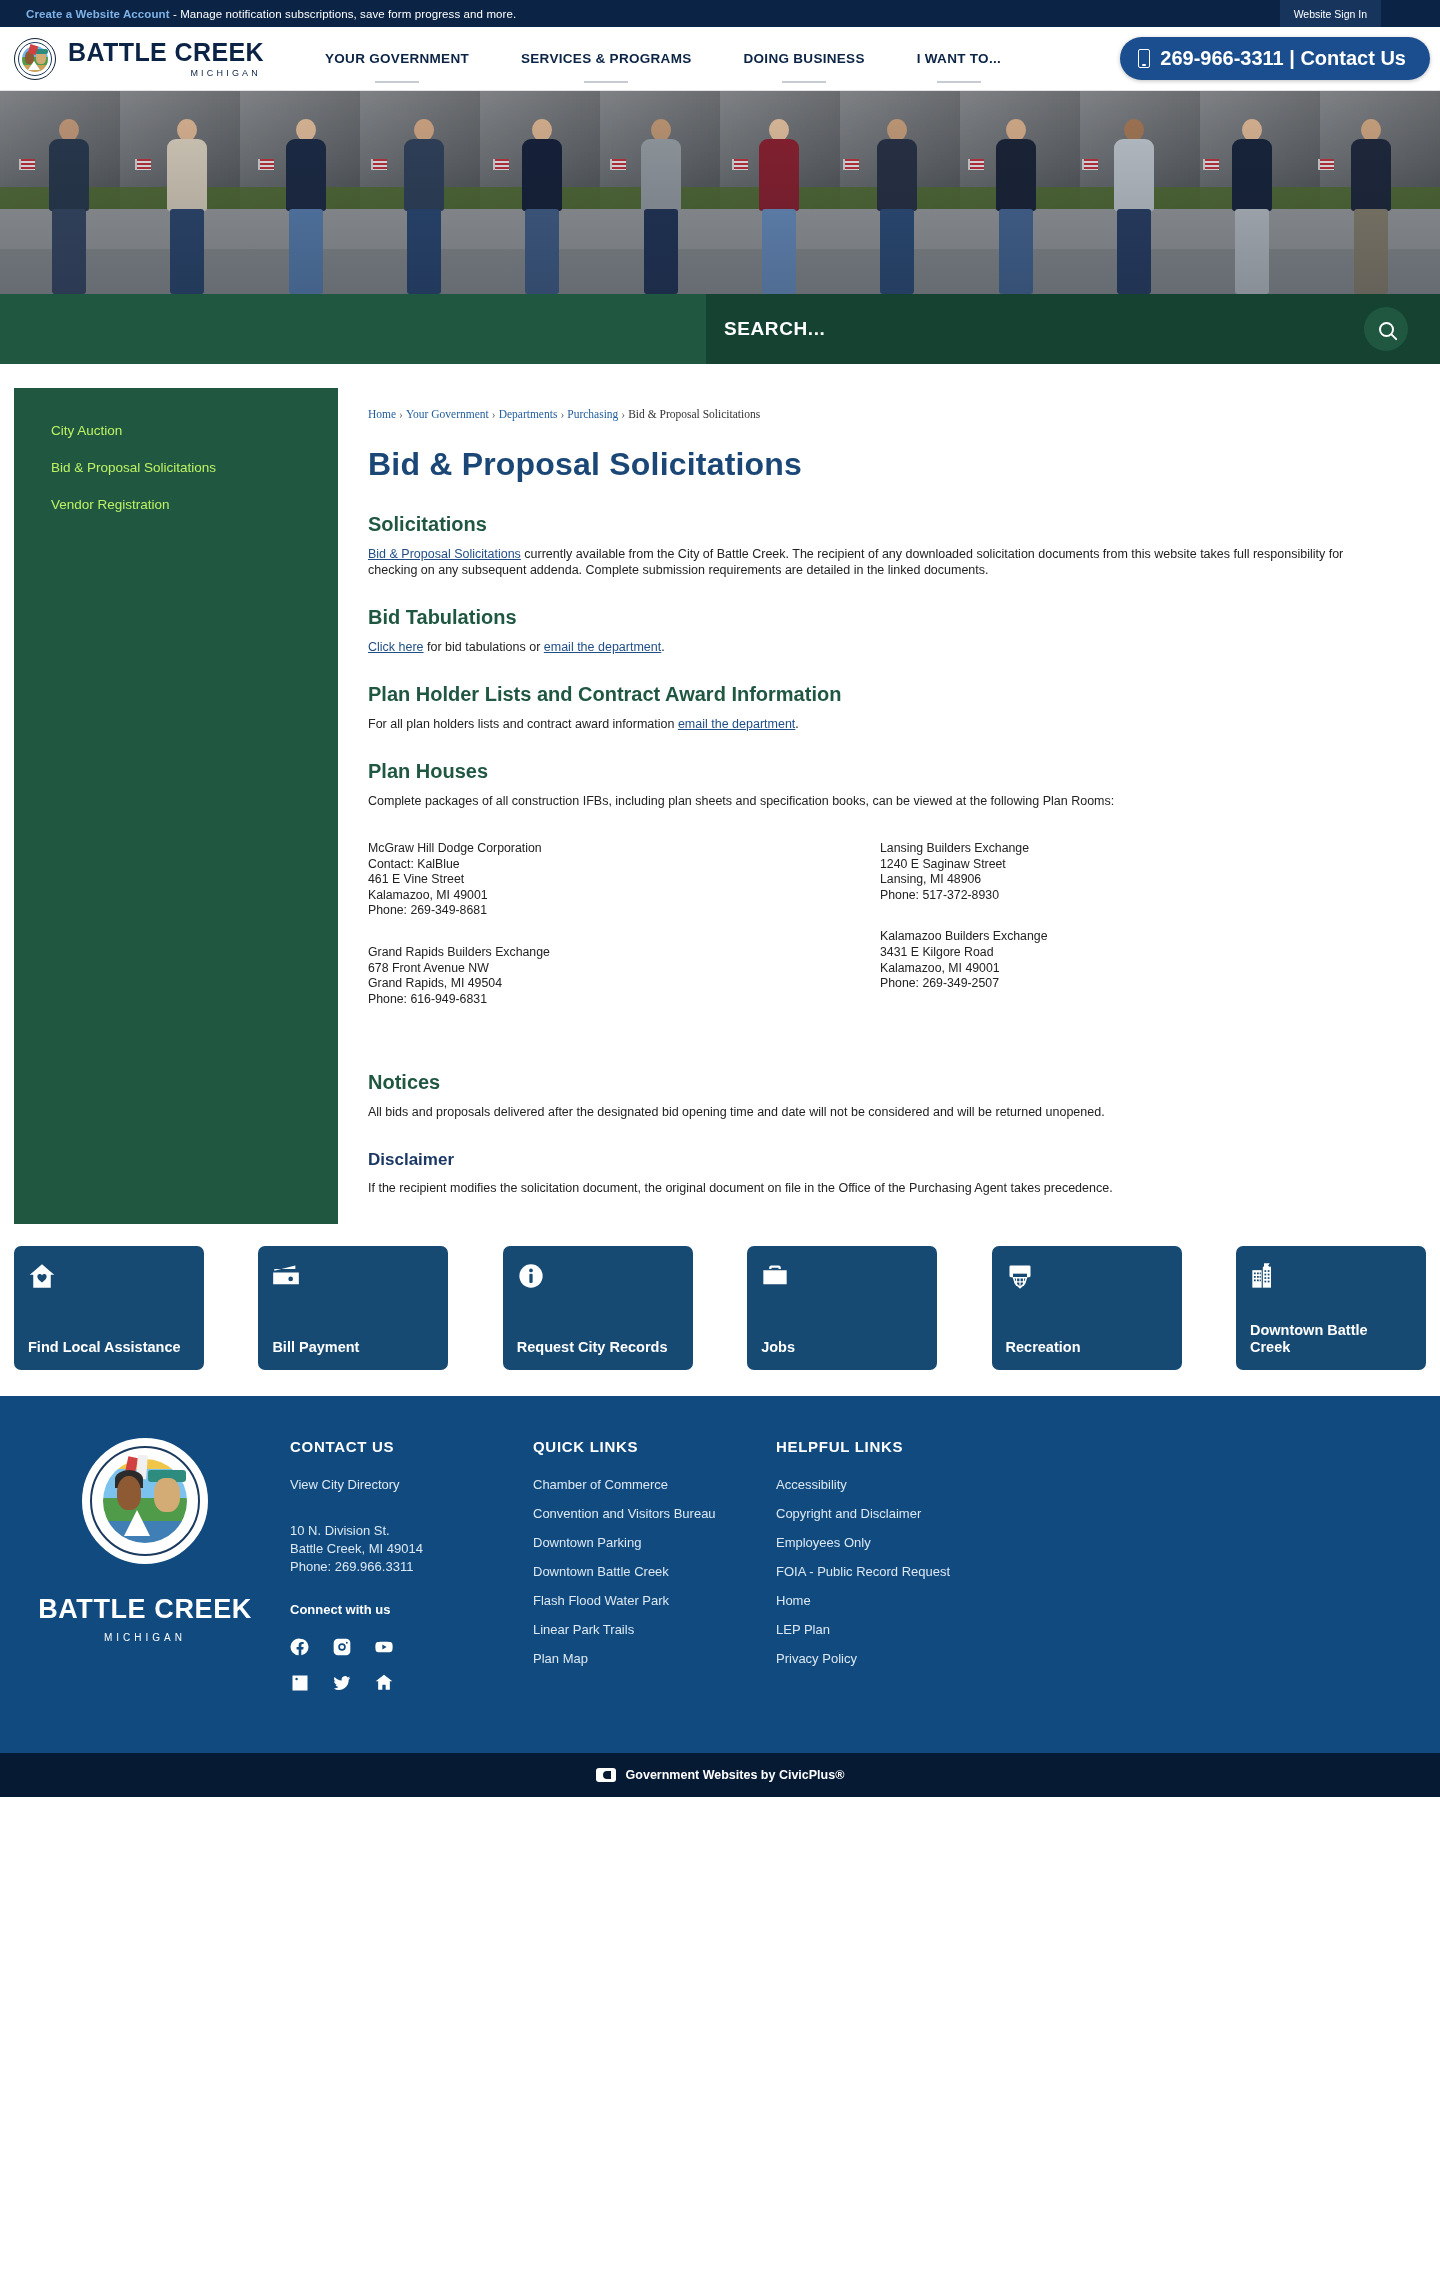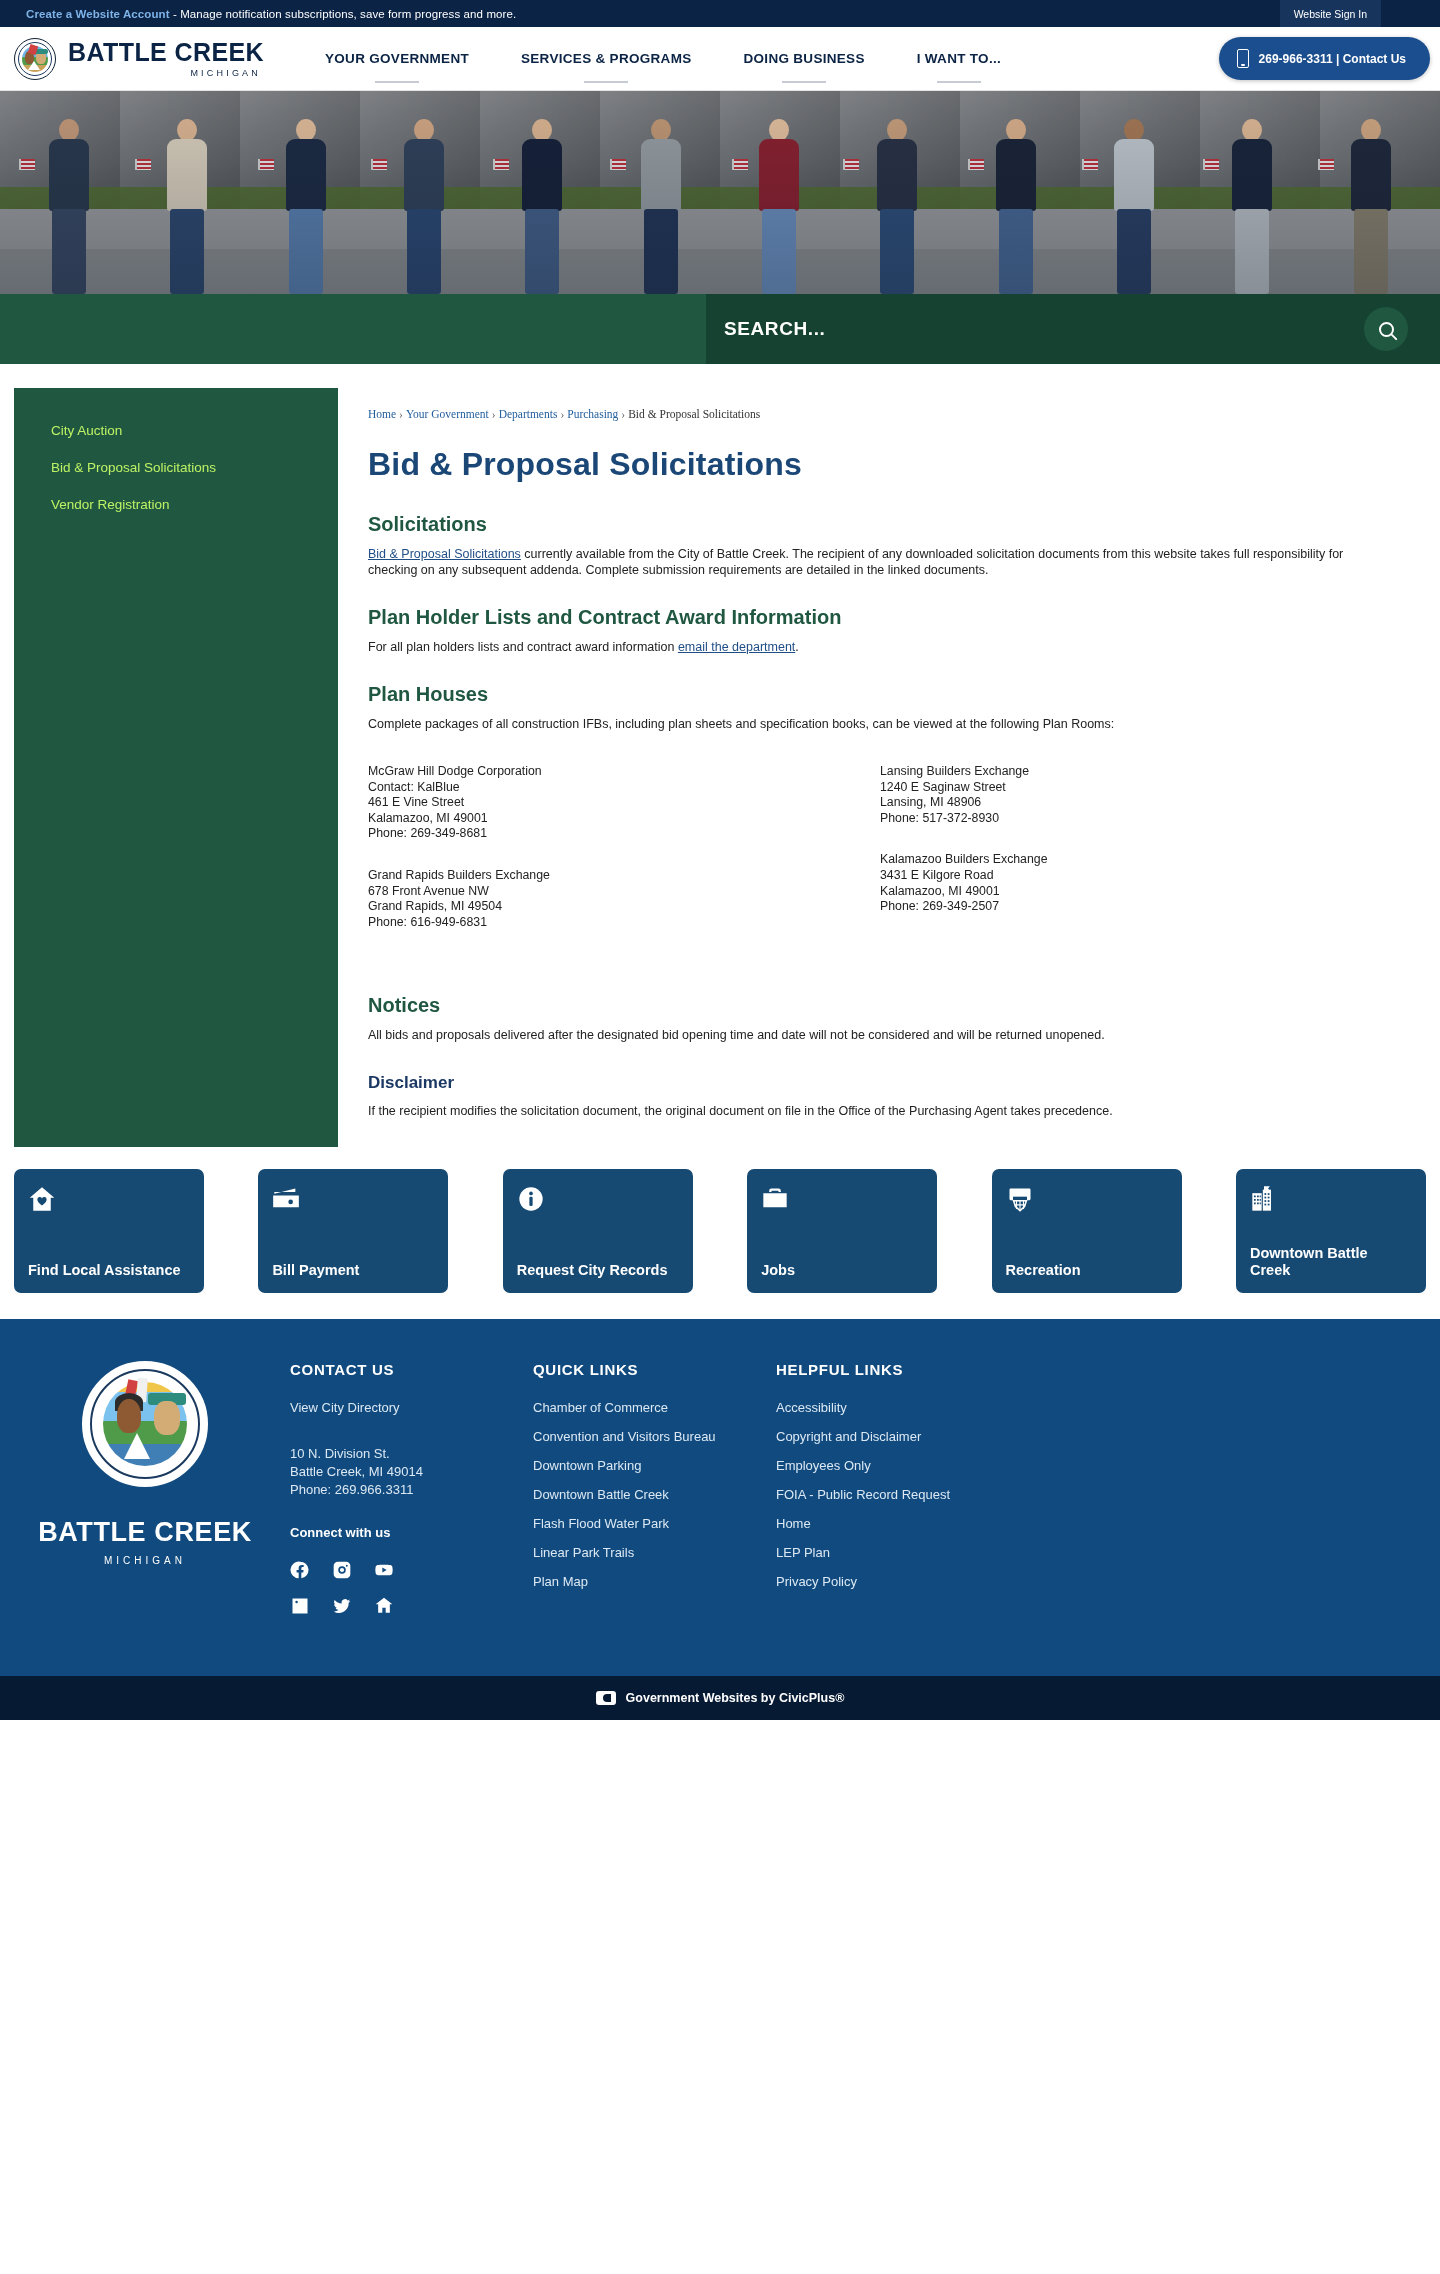--- a/index.html
+++ b/index.html
@@ -96,21 +96,21 @@
     content:""; position:absolute; left:50%; transform:translateX(-50%);
     bottom: -17px; width: 44px; height: 2px; background: #c7ccd4;
   }
   .contact-pill {
     position: absolute; right: 10px; top: 10px;
     height: 43px;
     background: #1b4e8e;
     border-radius: 22px;
     display: flex; align-items: center;
     padding: 0 24px 0 18px;
-    color: #ffffff; font-weight: bold; font-size: 12px;
+    color: #ffffff; font-weight: bold; font-size: 20px;
     cursor: pointer;
     box-shadow: 0 1px 4px rgba(0,0,0,.25);
     min-width: 190px;
   }
   .phone-glyph {
     width: 12px; height: 19px; border: 1.8px solid #ffffff;
     border-radius: 2px; margin-right: 10px; position: relative; flex: none;
   }
   .phone-glyph::after { content:""; position:absolute; left:3px; bottom:1.5px; width:4px; height:1.5px; background:#fff; border-radius:1px;}
 
@@ -414,20 +414,26 @@
 
     <h1 class="page-title">Bid &amp; Proposal Solicitations</h1>
 
     <div class="sec-block">
       <h2 class="sec">Solicitations</h2>
       <p class="body">
         <a href="#" class="inline">Bid &amp; Proposal Solicitations</a><span> currently available from the City of Battle Creek.  The recipient of any downloaded solicitation documents from this website takes full responsibility for checking on any subsequent addenda.  Complete submission requirements are detailed in the linked documents.</span>
       </p>
     </div>
 
+    <div class="sec-block">
+      <h2 class="sec">Bid Tabulations</h2>
+      <p class="body">
+        <a href="#" class="inline">Click here</a><span> for bid tabulations or </span><a href="#" class="inline">email the department</a><span>.</span>
+      </p>
+    </div>
 
     <div class="sec-block">
       <h2 class="sec">Plan Holder Lists and Contract Award Information</h2>
       <p class="body">
         <span>For all plan holders lists and contract award information </span><a href="#" class="inline">email the department</a><span>.</span>
       </p>
     </div>
 
     <div class="sec-block">
       <h2 class="sec">Plan Houses</h2>

